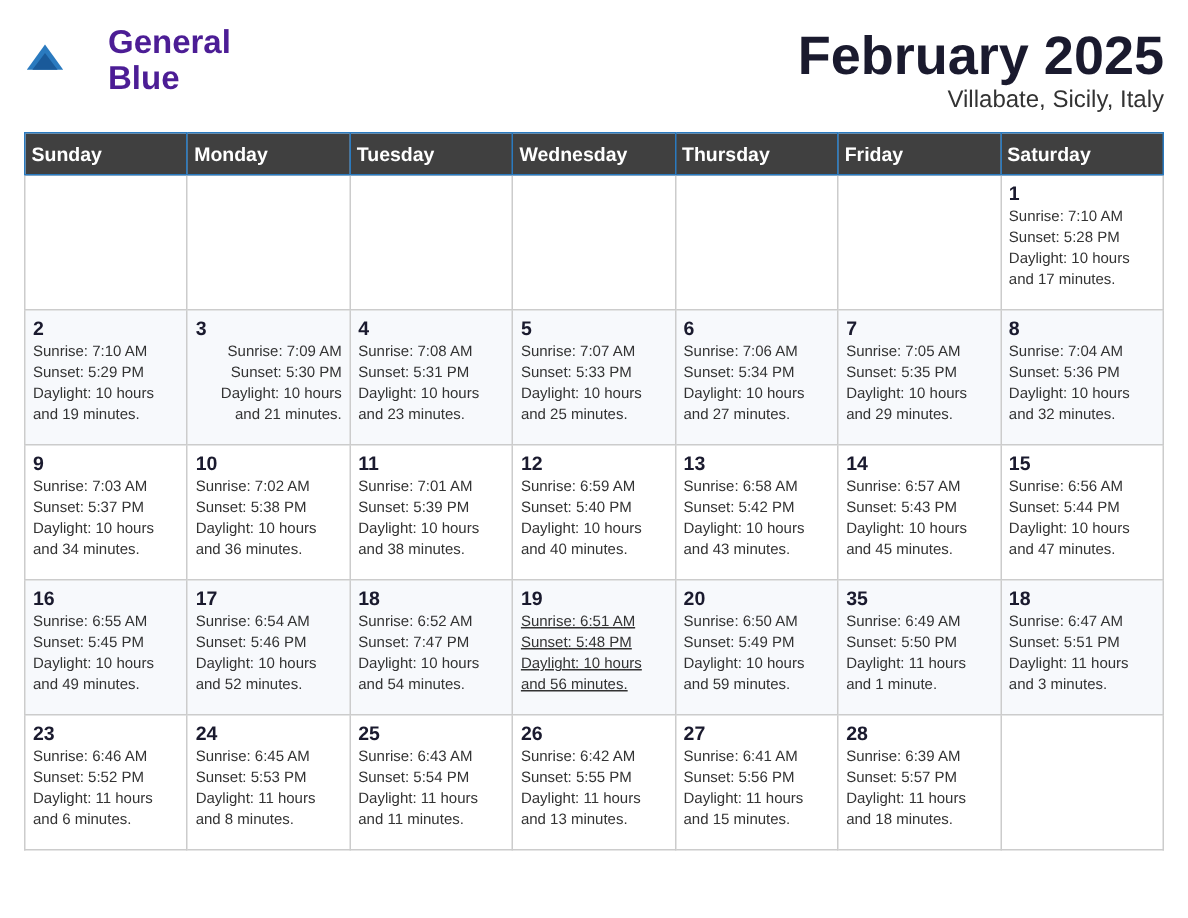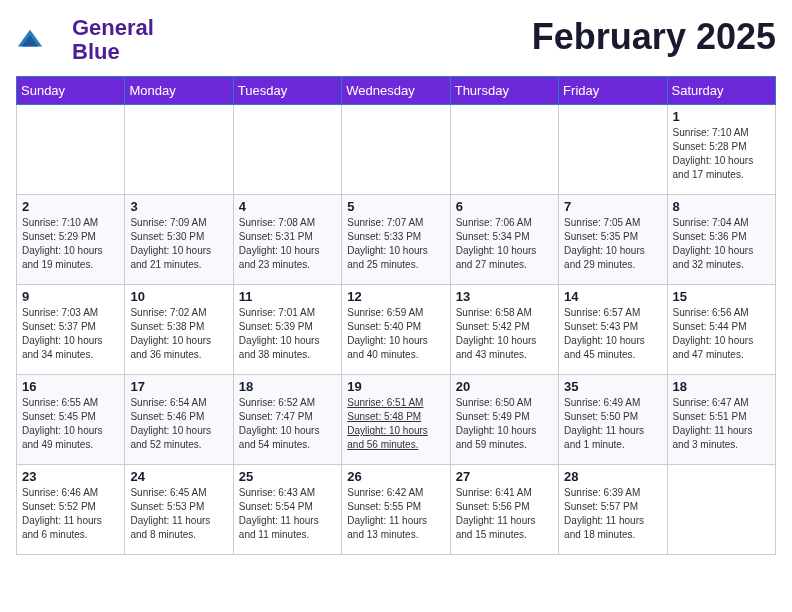--- a/index.html
+++ b/index.html
@@ -46,24 +46,24 @@
     .calendar-subtitle {
       font-size: 16px;
       color: #333;
     }
     table {
       width: 100%;
       border-collapse: collapse;
       border: 1px solid #ccc;
     }
     thead tr th {
-      background-color: #6d28d9;
+      background-color: #404040;
       color: #fff;
       font-size: 13px;
-      font-weight: normal;
+      font-weight: bold;
       padding: 6px 4px;
       text-align: left;
       border: 1px solid #2a7abf;
     }
     tbody tr td {
       vertical-align: top;
       border: 1px solid #ccc;
       padding: 4px 5px;
       font-size: 10.5px;
       color: #222;
@@ -102,20 +102,21 @@
       <polygon points="15,4 28,22 2,22" fill="#2a7abf"></polygon>
       <polygon points="15,10 24,22 6,22" fill="#1a5a9a"></polygon>
     </svg>
     <div class="logo-text">
       <div><span>General</span></div>
       <div><span>Blue</span></div>
     </div>
   </div>
   <div class="title-block">
     <div class="calendar-title">February 2025</div>
+    <div class="calendar-subtitle">Villabate, Sicily, Italy</div>
   </div>
 </div>
 
 <table>
   <thead>
     <tr>
     <th>Sunday</th>
         <th>Monday</th>
         <th>Tuesday</th>
         <th>Wednesday</th>
@@ -143,21 +144,21 @@
       <tr>
         <td>
           <span class="day-num">2</span>
           <div class="day-info" style="white-space: pre-line;">Sunrise: 7:10 AM
 Sunset: 5:29 PM
 Daylight: 10 hours
 and 19 minutes.</div>
         </td>
         <td>
           <span class="day-num">3</span>
-          <div class="day-info" style="white-space: pre-line;">Sunrise: 7:09 AM
+          <div class="day-info" style="white-space: pre-line; text-align: right;">Sunrise: 7:09 AM
 Sunset: 5:30 PM
 Daylight: 10 hours
 and 21 minutes.</div>
         </td>
         <td>
           <span class="day-num">4</span>
           <div class="day-info" style="white-space: pre-line;">Sunrise: 7:08 AM
 Sunset: 5:31 PM
 Daylight: 10 hours
 and 23 minutes.</div>

